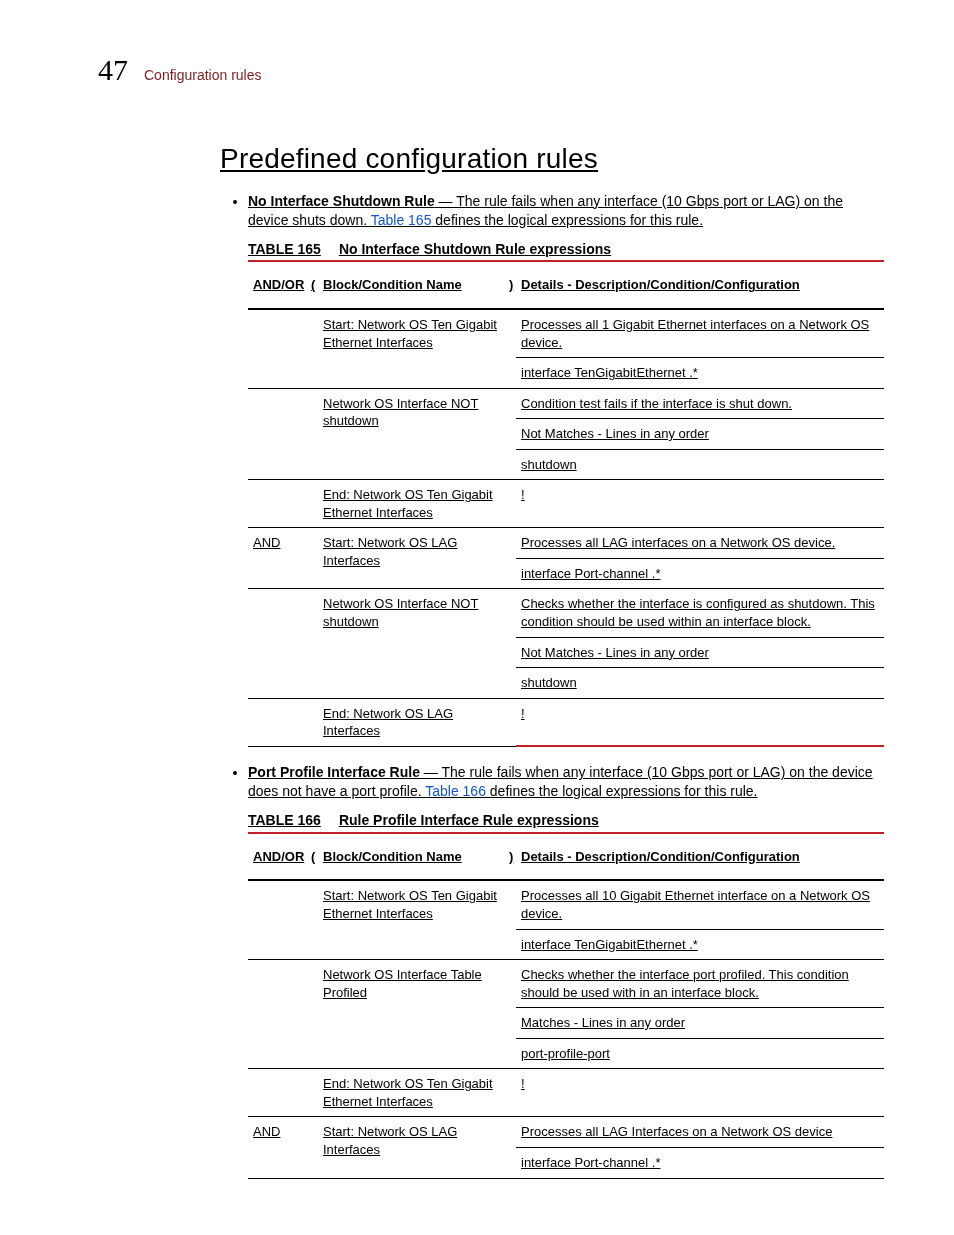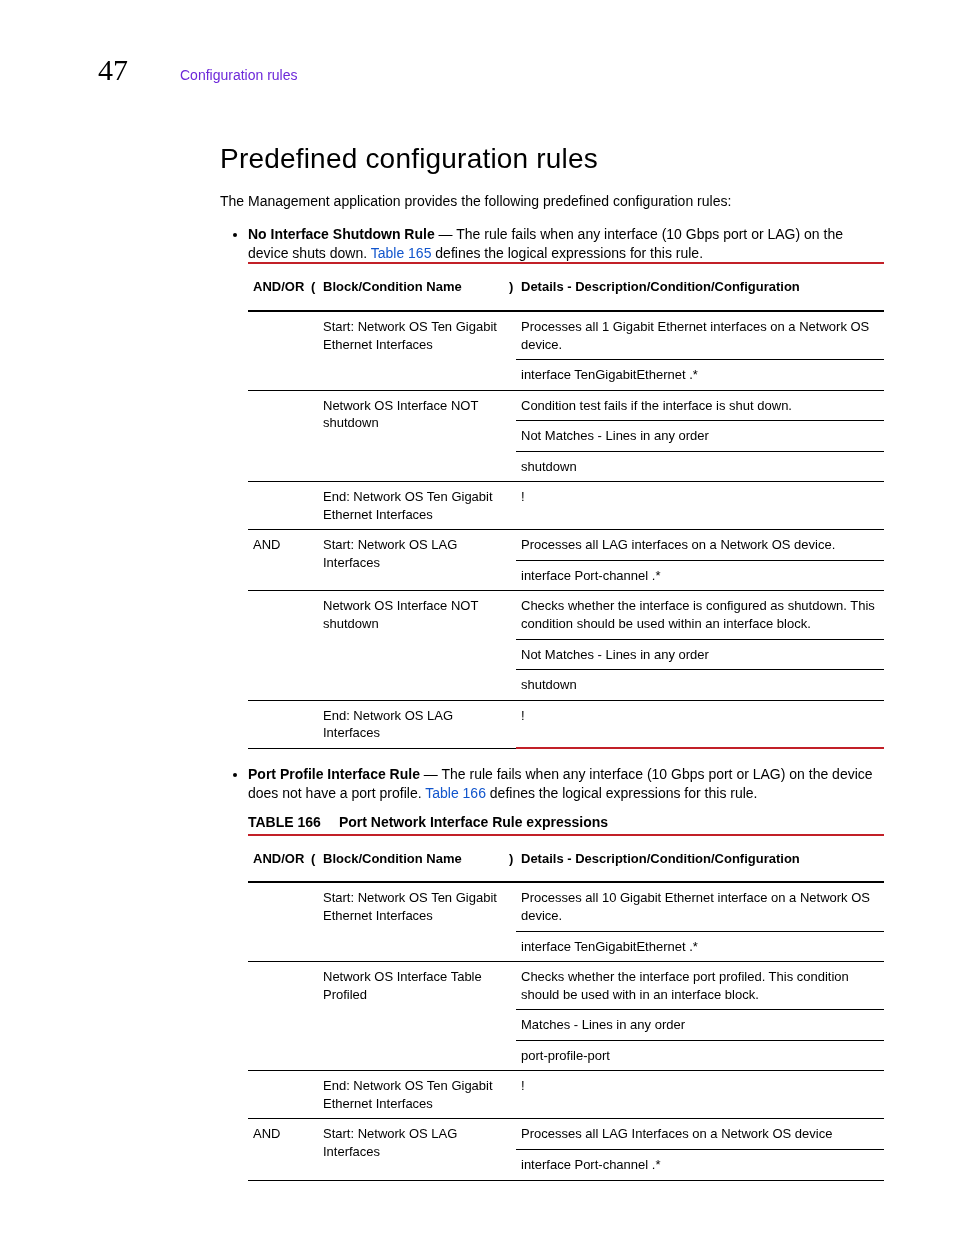--- a/index.html
+++ b/index.html
@@ -26,25 +26,25 @@
   }
   .hdr .num {
     font-family: Georgia, "Times New Roman", serif;
     font-size: 30px;
     line-height: 1;
     font-weight: normal;
     margin-left: 28px;
   }
   .hdr .bc {
     font-size: 14px;
-    color: #6d28d9;
-    margin-left: 36px;
+    color: #7f1d1d;
   }
   .content {
     margin-left: 150px;
+    text-decoration: underline;
   }
   h2.section {
     font-family: "Arial Narrow", Arial, sans-serif;
     font-stretch: condensed;
     font-weight: normal;
     font-size: 28px;
     margin: 0 0 14px 0;
     letter-spacing: 0.2px;
   }
   p.intro {
@@ -111,26 +111,28 @@
 
   <div class="hdr">
     <span class="num">47</span>
     <span class="bc">Configuration rules</span>
   </div>
 
   <div class="content">
 
     <h2 class="section">Predefined configuration rules</h2>
 
-    <p class="intro">The Management application provides the following predefined configuration rules:</p>
 
     <ul class="rules">
       <li>
         <span class="b">No Interface Shutdown Rule</span><span> — The rule fails when any interface (10 Gbps port or LAG) on the device shuts down. </span><span class="link">Table 165</span><span> defines the logical expressions for this rule.</span>
 
+        <div class="tbl-cap">
+          <span class="capnum">TABLE 165</span><span>No Interface Shutdown Rule expressions</span>
+        </div>
 
         <table class="rule" id="tbl1">
           <colgroup>
             <col class="c-andor">
               <col class="c-p1">
               <col class="c-block">
               <col class="c-p2">
               <col class="c-det">
           </colgroup>
           <thead>
@@ -206,21 +208,21 @@
             </tbody>
         </table>
 
         <div class="spacer"></div>
       </li>
 
       <li>
         <span class="b">Port Profile Interface Rule</span><span> — The rule fails when any interface (10 Gbps port or LAG) on the device does not have a port profile. </span><span class="link">Table 166</span><span> defines the logical expressions for this rule.</span>
 
         <div class="tbl-cap">
-          <span class="capnum">TABLE 166</span><span>Port Network Interface Rule expressions</span>
+          <span class="capnum">TABLE 166</span><span>Rule Profile Interface Rule expressions</span>
         </div>
 
         <table class="rule" id="tbl2">
           <colgroup>
             <col class="c-andor">
               <col class="c-p1">
               <col class="c-block">
               <col class="c-p2">
               <col class="c-det">
           </colgroup>

